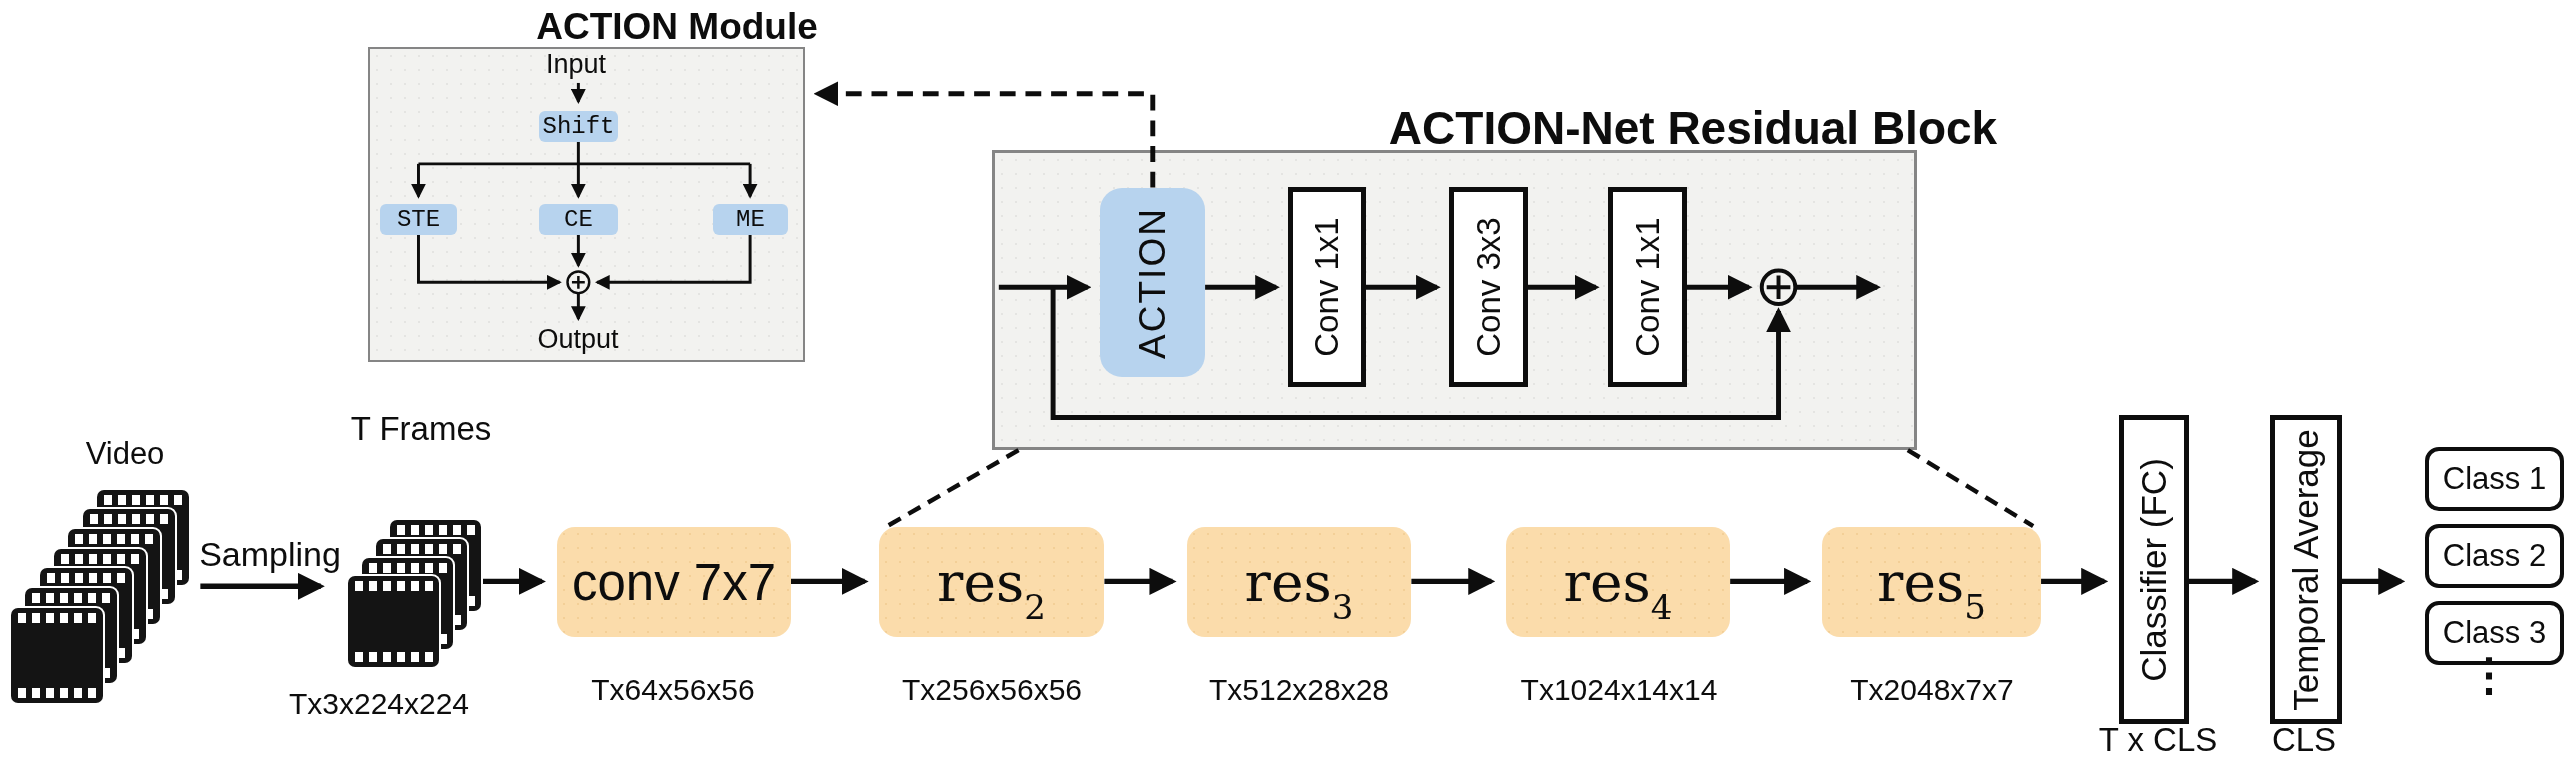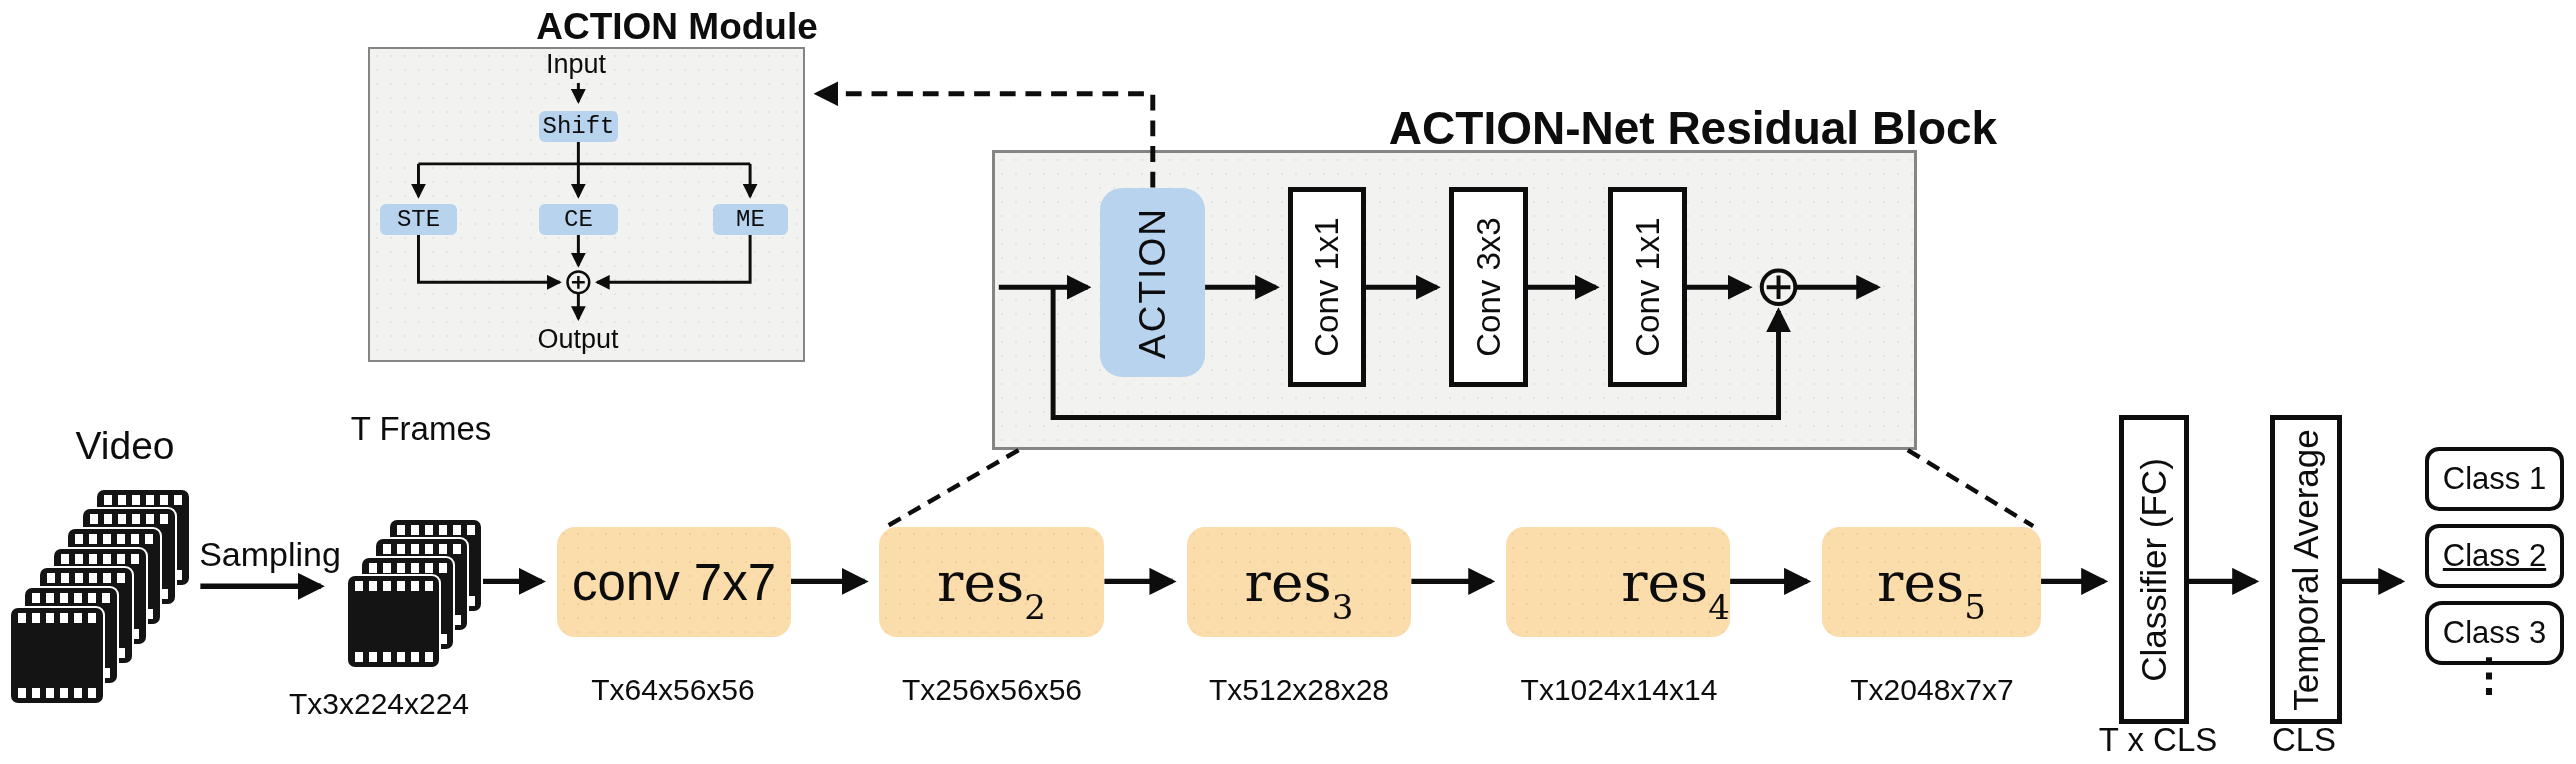--- a/index.html
+++ b/index.html
@@ -154,21 +154,21 @@
   <div class="vbox" style="left:1288px;top:187px;width:68px;height:190px;">
     <span style="font-size:33px;">Conv 1x1</span>
   </div>
   <div class="vbox" style="left:1449px;top:187px;width:69px;height:190px;">
     <span style="font-size:33px;">Conv 3x3</span>
   </div>
   <div class="vbox" style="left:1608px;top:187px;width:69px;height:190px;">
     <span style="font-size:33px;">Conv 1x1</span>
   </div>
 
-  <div class="lbl" style="left:125px;top:424px;font-size:39px;">Video</div>
+  <div class="lbl" style="left:125px;top:436px;font-size:31px;">Video</div>
   <div class="lbl" style="left:421px;top:410px;font-size:33px;">T Frames</div>
   <div class="lbl" style="left:270px;top:535px;font-size:34px;">Sampling</div>
   <div class="abs" id="video-stack">
       <div class="film-frame" style="left: 97px; top: 490px; width: 92px; height: 95px;">
         <div class="holes top"></div>
         <div class="holes bottom"></div>
         <div class="photo"></div>
       </div>
       <div class="film-frame" style="left: 83px; top: 509px; width: 92px; height: 95px;">
         <div class="holes top"></div>
@@ -227,21 +227,21 @@
 
   <div class="stage" style="left:557px;top:527px;width:234px;height:110px;">
     <span class="t-sans">conv 7x7</span>
   </div>
   <div class="stage" style="left:879px;top:527px;width:225px;height:110px;">
     <span class="t-serif"><span>res</span><sub>2</sub></span>
   </div>
   <div class="stage" style="left:1187px;top:527px;width:224px;height:110px;">
     <span class="t-serif"><span>res</span><sub>3</sub></span>
   </div>
-  <div class="stage" style="left:1506px;top:527px;width:224px;height:110px;justify-content:flex-end;">
+  <div class="stage" style="left:1506px;top:527px;width:224px;height:110px;">
     <span class="t-serif"><span>res</span><sub>4</sub></span>
   </div>
   <div class="stage" style="left:1822px;top:527px;width:219px;height:110px;">
     <span class="t-serif"><span>res</span><sub>5</sub></span>
   </div>
 
   <div class="dim" style="left:673px;top:673px;">Tx64x56x56</div>
   <div class="dim" style="left:992px;top:673px;">Tx256x56x56</div>
   <div class="dim" style="left:1299px;top:673px;">Tx512x28x28</div>
   <div class="dim" style="left:1619px;top:673px;">Tx1024x14x14</div>
@@ -252,22 +252,22 @@
   </div>
   <div class="vbox" style="left:2270px;top:415px;width:62px;height:299px;">
     <span style="font-size:35px;">Temporal Average</span>
   </div>
   <div class="dim" style="left:2158px;top:721px;font-size:33px;">T x CLS</div>
   <div class="dim" style="left:2304px;top:721px;font-size:33px;">CLS</div>
 
   <div class="classbox" style="left:2425px;top:447px;width:131px;height:56px;">
     <span>Class 1</span>
   </div>
-  <div class="classbox" style="left:2425px;top:524px;width:131px;height:56px;text-decoration:underline;">
+  <div class="classbox" style="left:2425px;top:524px;width:131px;height:56px;">
     <span>Class 2</span>
   </div>
-  <div class="classbox" style="left:2425px;top:601px;width:131px;height:56px;border-radius:17px;">
+  <div class="classbox" style="left:2425px;top:601px;width:131px;height:56px;">
     <span>Class 3</span>
   </div>
   <div class="vdots" style="left:2489px;top:655px;">⋮</div>
 
 </div>
 
 
 </body></html>

